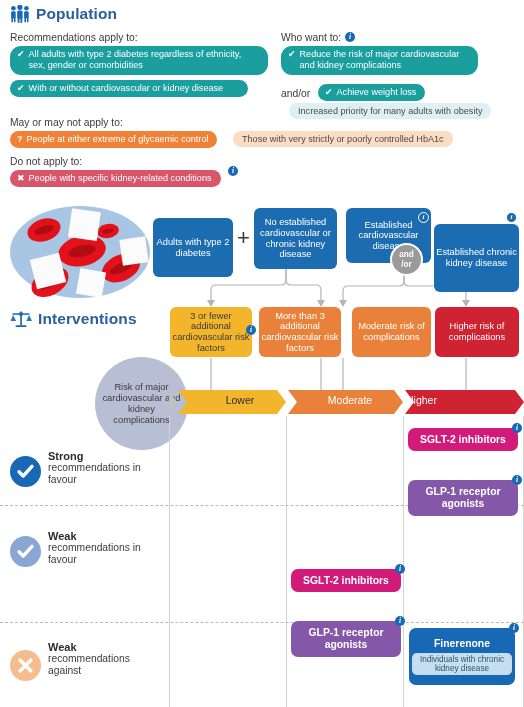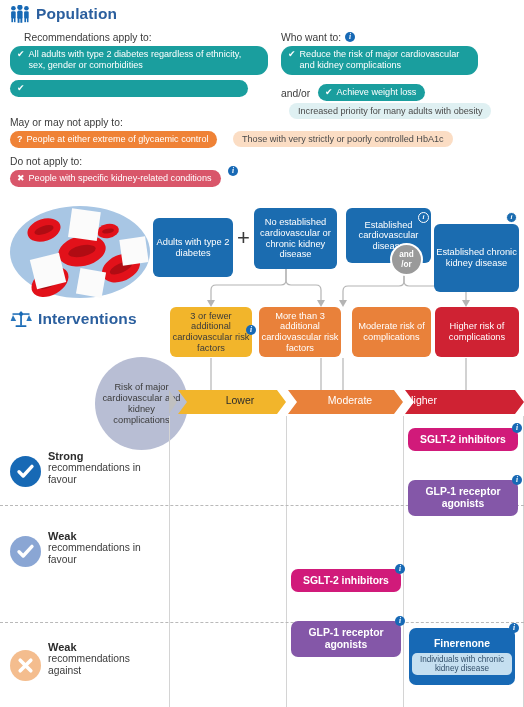--- a/index.html
+++ b/index.html
@@ -103,29 +103,30 @@
       <rect x="7.6" y="12.6" width="1.9" height="5.2" fill="#1769b5"></rect>
       <rect x="10.4" y="12.6" width="1.9" height="5.2" fill="#1769b5"></rect>
       <circle cx="16.4" cy="3.2" r="2.3" fill="#1769b5"></circle>
       <rect x="14.1" y="6.2" width="4.6" height="7.2" rx="1.4" fill="#1769b5"></rect>
       <rect x="14.4" y="12.2" width="1.6" height="5" fill="#1769b5"></rect>
       <rect x="16.9" y="12.2" width="1.6" height="5" fill="#1769b5"></rect>
     </svg>
     <span class="txt">Population</span>
   </div>
 
-  <div class="abs lbl" style="left:10px;top:32px;margin-left:14px;">Recommendations apply to:</div>
+  <div class="abs lbl" style="left:10px;top:32px;">Recommendations apply to:</div>
 
   <div class="abs pill teal" style="left:10px;top:46px;width:258px;">
     <span class="tick">✔</span>
     <span class="ptxt">All adults with type 2 diabetes regardless of ethnicity, sex, gender or comorbidities</span>
   </div>
 
   <div class="abs pill teal" style="left:10px;top:80px;width:238px;">
     <span class="tick">✔</span>
+    <span class="ptxt">With or without cardiovascular or kidney disease</span>
   </div>
 
   <div class="abs" style="left:281px;top:32px;display:flex;align-items:flex-start;gap:4px;">
     <span class="lbl">Who want to:</span>
     <span class="info">i</span>
   </div>
 
   <div class="abs pill teal" style="left:281px;top:46px;width:197px;">
     <span class="tick">✔</span>
     <span class="ptxt">Reduce the risk of major cardiovascular and kidney complications</span>

